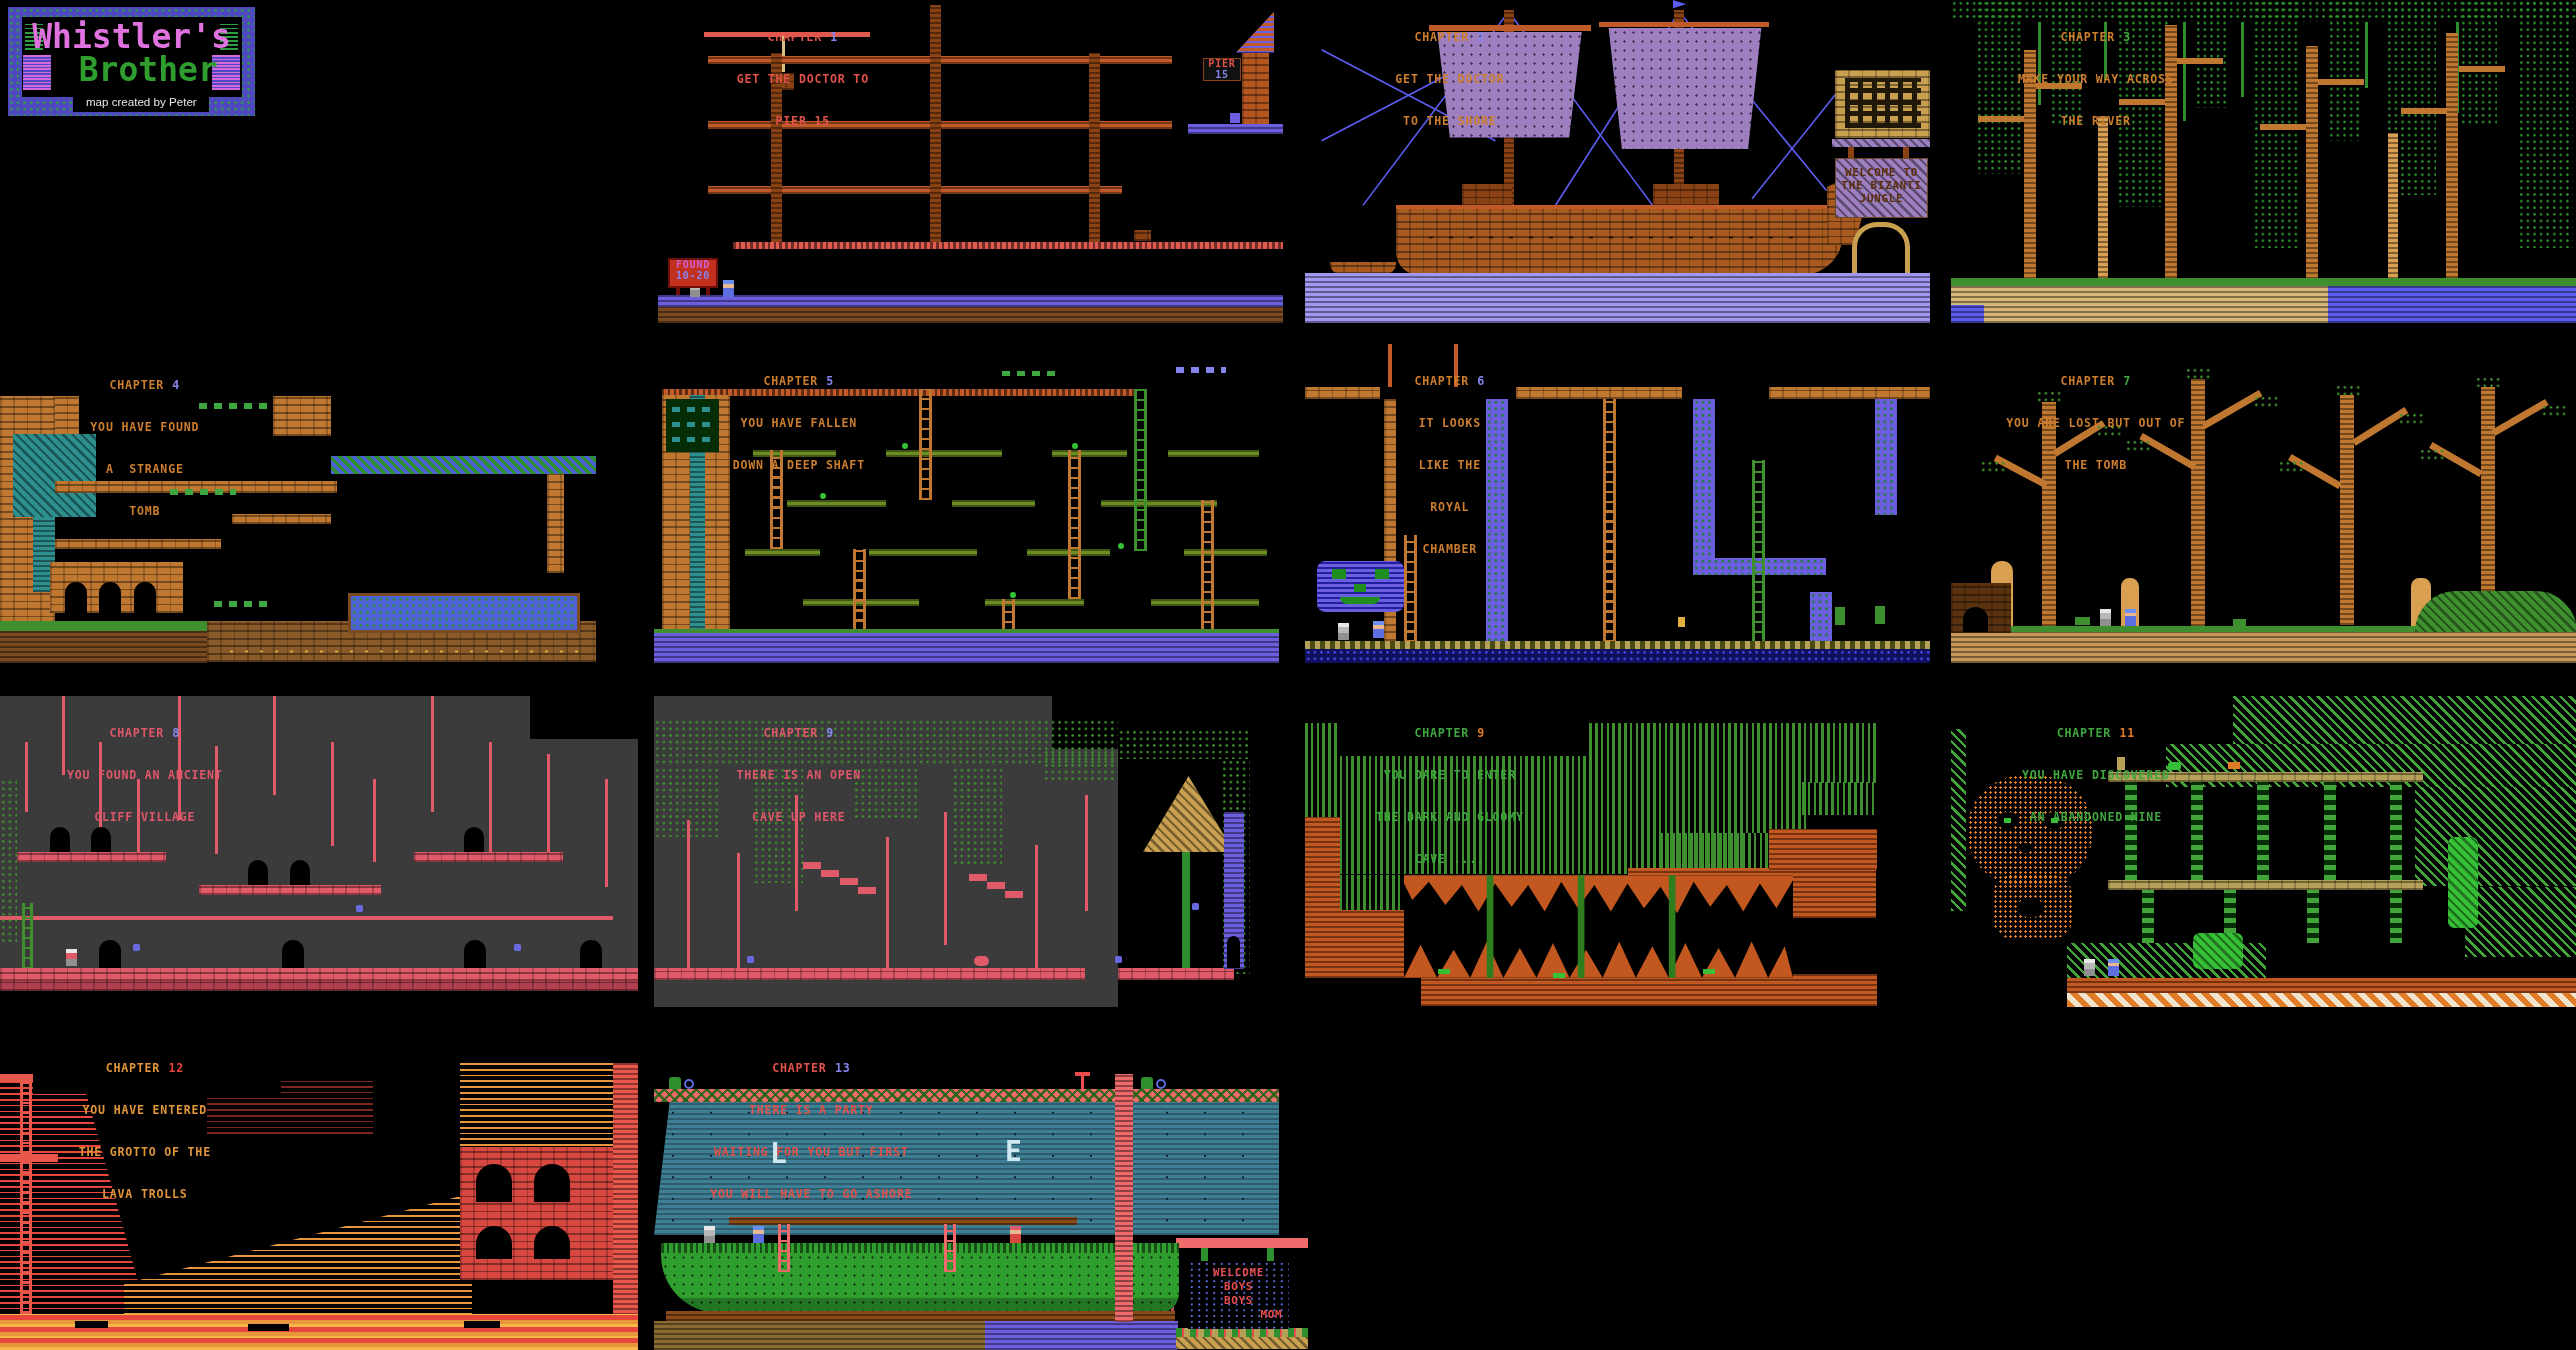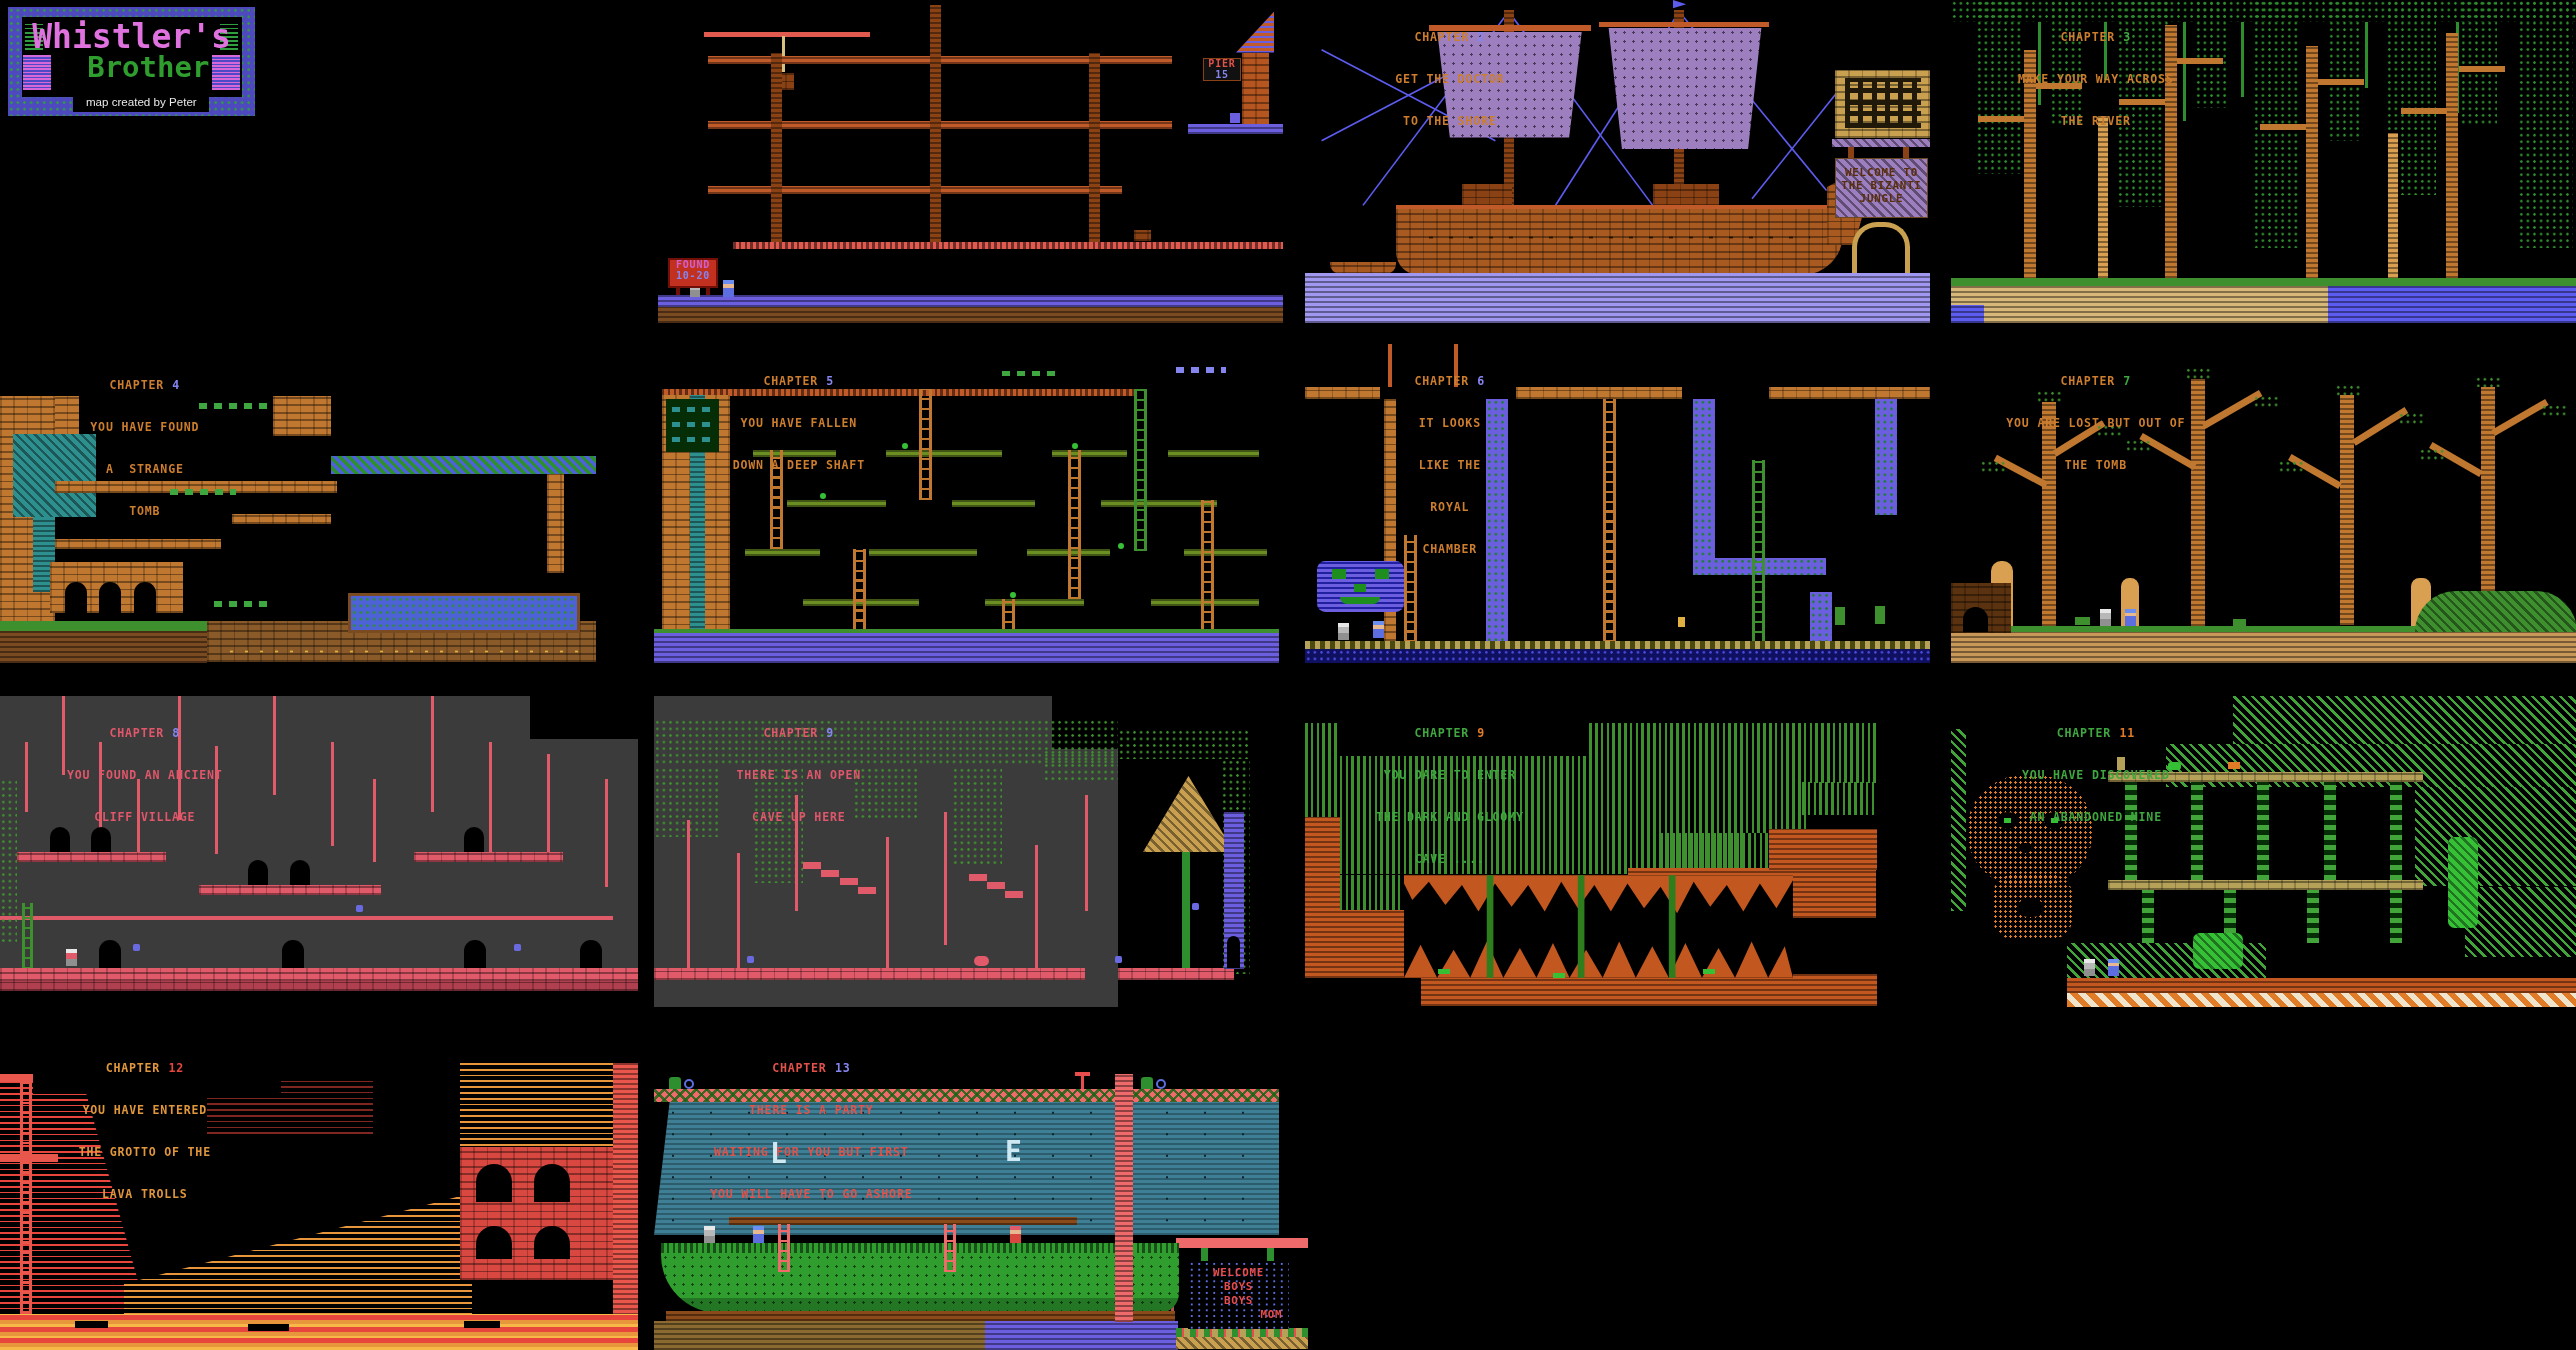--- a/index.html
+++ b/index.html
@@ -33,21 +33,21 @@
 <div id="stage">
 
   <div class="p" style="left:8.3px;top:6.6px;width:247px;height:109px;background-color:#4f49c0;color:#2e9e3e">
     <div class="a spk" style="left:0;top:0;width:247px;height:109px;color:#2e9e3e"></div>
     <div class="a" style="left:13.3px;top:10px;width:220px;height:80px;background:#000"></div>
     <div class="a" style="left:16.6px;top:15px;width:18px;height:28px;background:repeating-linear-gradient(0deg,#2e9e3e 0 1.7px,#000 1.7px 4.1px)"></div>
     <div class="a" style="left:15px;top:48px;width:28px;height:35px;background:repeating-linear-gradient(0deg,#d868d8 0 1.7px,#4f49c8 1.7px 3.3px)"></div>
     <div class="a" style="left:212px;top:15px;width:18px;height:28px;background:repeating-linear-gradient(0deg,#2e9e3e 0 1.7px,#000 1.7px 4.1px)"></div>
     <div class="a" style="left:204px;top:48px;width:28px;height:35px;background:repeating-linear-gradient(0deg,#d868d8 0 1.7px,#4f49c8 1.7px 3.3px)"></div>
     <div class="a" style="left: 13.3px; top: 10px; width: 220px; height: 36px; font-weight: bold; font-size: 33px; text-align: center; color: rgb(223, 114, 223);">Whistler's</div>
-    <div class="a" style="left: 30px; top: 43px; width: 220px; height: 36px; font-weight: bold; font-size: 29px; text-align: center; color: rgb(47, 158, 47);">Brother</div>
+    <div class="a" style="left: 30px; top: 43px; width: 220px; height: 36px; font-weight: bold; font-size: 33px; text-align: center; color: rgb(47, 158, 47);">Brother</div>
     <div class="a" style="left:65px;top:84px;width:136px;height:21.5px;background:#000;color:#e8e8e8;font-family:'Liberation Sans',sans-serif;font-size:11.6px;line-height:21.5px;text-align:center">map created by Peter</div>
   </div>
 
   <div class="p" style="left:658px;top:0;width:625px;height:323px">
     <div class="a" style="left:46px;top:31.5px;width:166px;height:5px;background:#e05a50"></div>
     <div class="a" style="left:124px;top:36px;width:2.5px;height:36px;background:#d8c080"></div>
     <div class="a tb" style="left:114px;top:73px;width:21.5px;height:16.6px;background-color:#8a4215"></div>
     <div class="a th" style="left:50px;top:56px;width:464px;height:7.5px;background-color:#c05a28"></div>
     <div class="a th" style="left:50px;top:121px;width:464px;height:7.5px;background-color:#c05a28"></div>
     <div class="a th" style="left:50px;top:186px;width:414px;height:7.5px;background-color:#c05a28"></div>
@@ -67,20 +67,25 @@
     <div class="sign" style="left:10px;top:258px;width:50px;height:30px;background:#c23020;border:2.5px solid #701008">
       <div style="color:#d060d0">FOUND</div>
       <div style="color:#8585f0">10-20</div>
     </div>
     <div class="a" style="left:18px;top:288px;width:4.1px;height:6.6px;background:#701008"></div>
     <div class="a" style="left:48px;top:288px;width:4.1px;height:6.6px;background:#701008"></div>
     <div class="spr" style="left:31.5px;top:280px;background:linear-gradient(#e8e8e8 0 4.1px,#b8b8b8 4.1px 10px,#909090 10px 100%)"></div>
     <div class="spr" style="left:65px;top:280px;background:linear-gradient(#6b8ef0 0 4.1px,#e8b890 4.1px 7.5px,#5c6ee0 7.5px 100%)"></div>
     <div class="a th" style="left:0;top:295px;width:625px;height:12.4px;background-color:#6b5fe0"></div>
     <div class="a th" style="left:0;top:307px;width:625px;height:15.7px;background-color:#7a4a20"></div>
+    <div class="hdr">
+      <div><span style="color: rgb(224, 82, 74);">CHAPTER</span><span class="num" style="color: rgb(133, 133, 240);">1</span></div>
+      <div style="color: rgb(224, 82, 74);">GET THE DOCTOR TO</div>
+      <div style="color: rgb(224, 82, 74);">PIER 15</div>
+    </div>
   </div>
 
   <div class="p" style="left:1305px;top:0;width:625px;height:323px">
     <svg class="a" style="left:0;top:0" width="625" height="323" viewBox="0 0 755 390">
       <line x1="246" y1="14" x2="70" y2="248" stroke="#5c5cf0" stroke-width="2"></line>
       <line x1="246" y1="14" x2="420" y2="248" stroke="#5c5cf0" stroke-width="2"></line>
       <line x1="452" y1="14" x2="300" y2="252" stroke="#5c5cf0" stroke-width="2"></line>
       <line x1="452" y1="14" x2="630" y2="230" stroke="#5c5cf0" stroke-width="2"></line>
       <line x1="20" y1="60" x2="230" y2="170" stroke="#5c5cf0" stroke-width="2"></line>
       <line x1="230" y1="60" x2="20" y2="170" stroke="#5c5cf0" stroke-width="2"></line>

